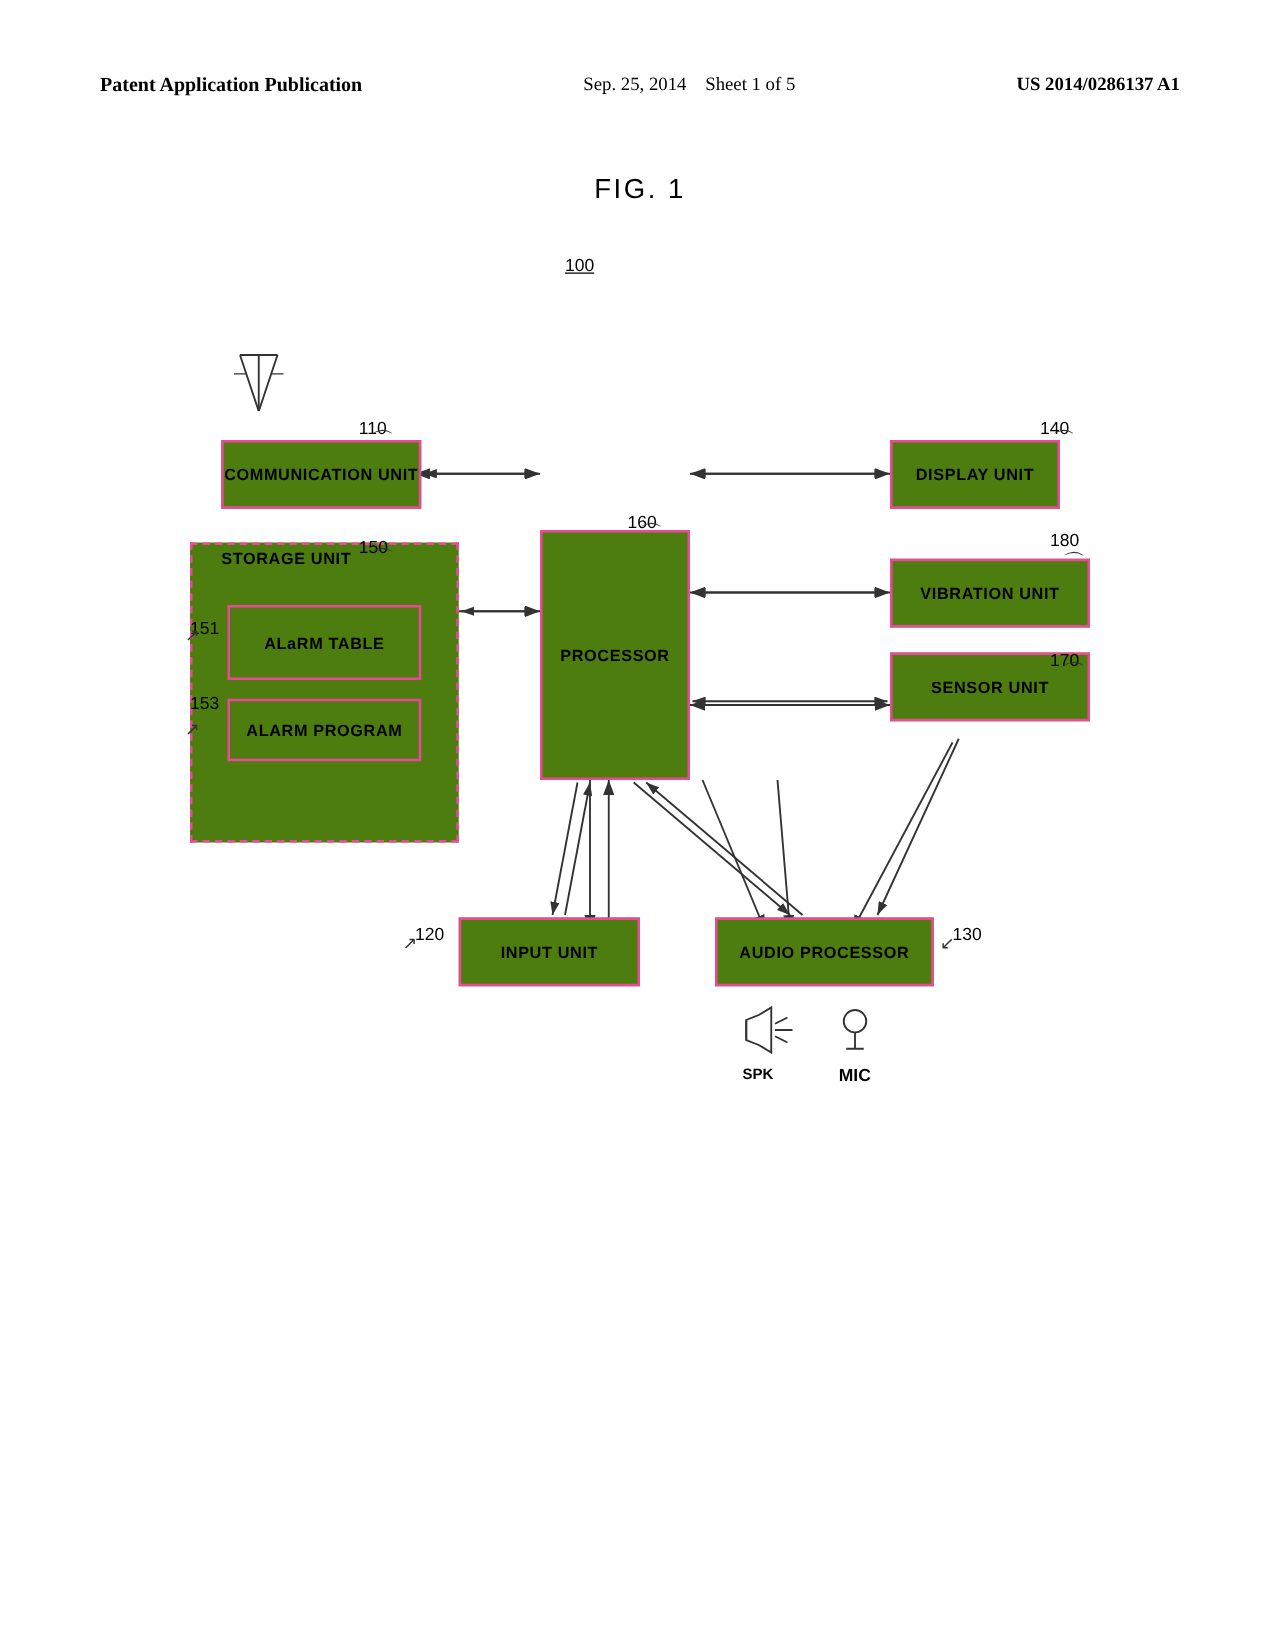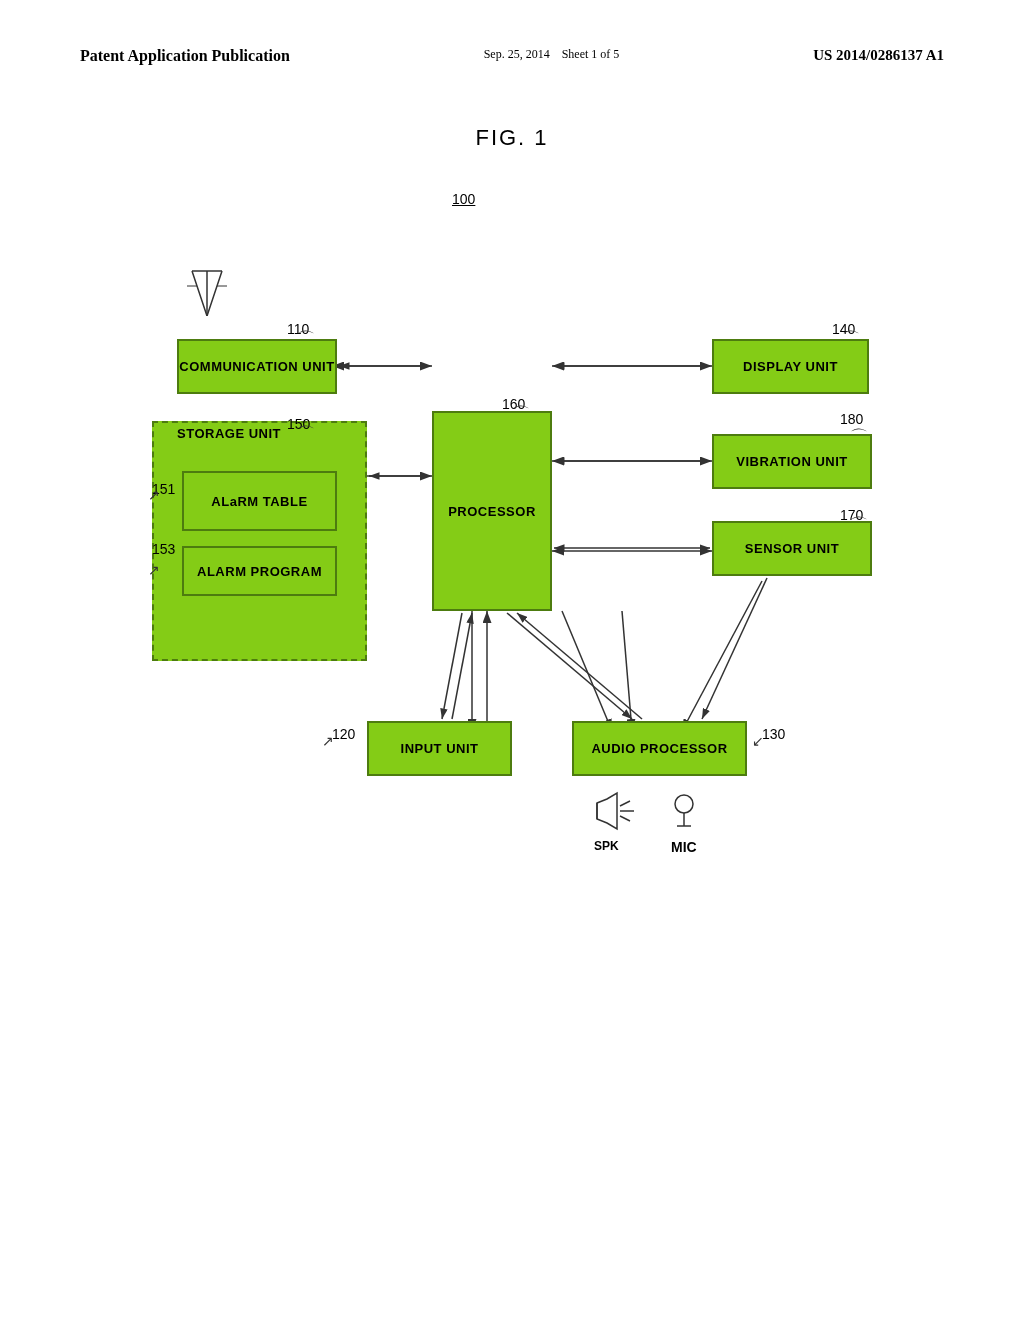--- a/index.html
+++ b/index.html
@@ -9,40 +9,40 @@
       background: #ffffff;
       font-family: 'Times New Roman', Times, serif;
       position: relative;
       overflow: hidden;
     }
 
     .page {
       width: 1024px;
       height: 1320px;
       position: relative;
-      padding: 47px 80px;
+      padding: 60px 80px;
     }
 
     
     .header {
       display: flex;
       justify-content: space-between;
       align-items: flex-start;
       margin-bottom: 60px;
       font-size: 15px;
     }
 
     .header-left {
       font-weight: bold;
       font-size: 16px;
     }
 
     .header-center {
       text-align: right;
-      font-size: 12px;
+      font-size: 15px;
     }
 
     .header-right {
       font-size: 15px;
       font-weight: bold;
     }
 
     
     .fig-label {
       text-align: center;
@@ -57,22 +57,22 @@
     .diagram {
       position: relative;
       width: 780px;
       margin: 0 auto;
       height: 900px;
     }
 
     
     .box {
       position: absolute;
-      border: 2px solid #4d7c0f;
-      background: #84cc16;
+      border: 2px solid #ec4899;
+      background: #4d7c0f;
       display: flex;
       align-items: center;
       justify-content: center;
       font-family: Arial, sans-serif;
       font-size: 13px;
       font-weight: bold;
       letter-spacing: 0.5px;
       text-align: center;
     }
 
@@ -161,21 +161,21 @@
       <line x1="30" y1="25" x2="40" y2="25" stroke="#333" stroke-width="1"></line>
     </svg>
 
     <div class="box" style="left:55px; top:148px; width:160px; height:55px;">
       <span>COMMUNICATION UNIT</span>
     </div>
     <div class="label" style="left:165px; top:130px;">110</div>
 
     <div style="position:absolute; left:175px; top:136px; font-size:18px; color:#333;">⌒</div>
 
-    <div class="box" style="left:590px; top:148px; width:157px; height:55px;">
+    <div class="box" style="left:590px; top:148px; width:136px; height:55px;">
       <span>DISPLAY UNIT</span>
     </div>
     <div class="label" style="left:710px; top:130px;">140</div>
     <div style="position:absolute; left:720px; top:136px; font-size:18px; color:#333;">⌒</div>
 
     <div class="box box-dashed" style="left:30px; top:230px; width:215px; height:240px;">
     </div>
 
     <div style="position:absolute; left:55px; top:235px; font-family:Arial,sans-serif; font-size:13px; font-weight:bold; letter-spacing:0.5px;">STORAGE UNIT</div>
     <div class="label" style="left:165px; top:225px;">150</div>
@@ -198,21 +198,21 @@
     </div>
     <div class="label" style="left:380px; top:205px;">160</div>
     <div style="position:absolute; left:390px; top:211px; font-size:18px; color:#333;">⌒</div>
 
     <div class="box" style="left:590px; top:243px; width:160px; height:55px;">
       <span>VIBRATION UNIT</span>
     </div>
     <div class="label" style="left:718px; top:220px;">180</div>
     <div style="position:absolute; left:728px; top:234px; font-size:18px; color:#333;">⌒</div>
 
-    <div class="box" style="left:590px; top:330px; width:160px; height:55px;">
+    <div class="box" style="left:590px; top:318px; width:160px; height:55px;">
       <span>SENSOR UNIT</span>
     </div>
     <div class="label" style="left:718px; top:316px;">170</div>
     <div style="position:absolute; left:728px; top:322px; font-size:18px; color:#333;">⌒</div>
 
     <div class="box" style="left:245px; top:530px; width:145px; height:55px;">
       <span>INPUT UNIT</span>
     </div>
     <div class="label" style="left:210px; top:535px;">120</div>
     <div style="position:absolute; left:200px; top:542px; font-size:14px; color:#333;">↗</div>

